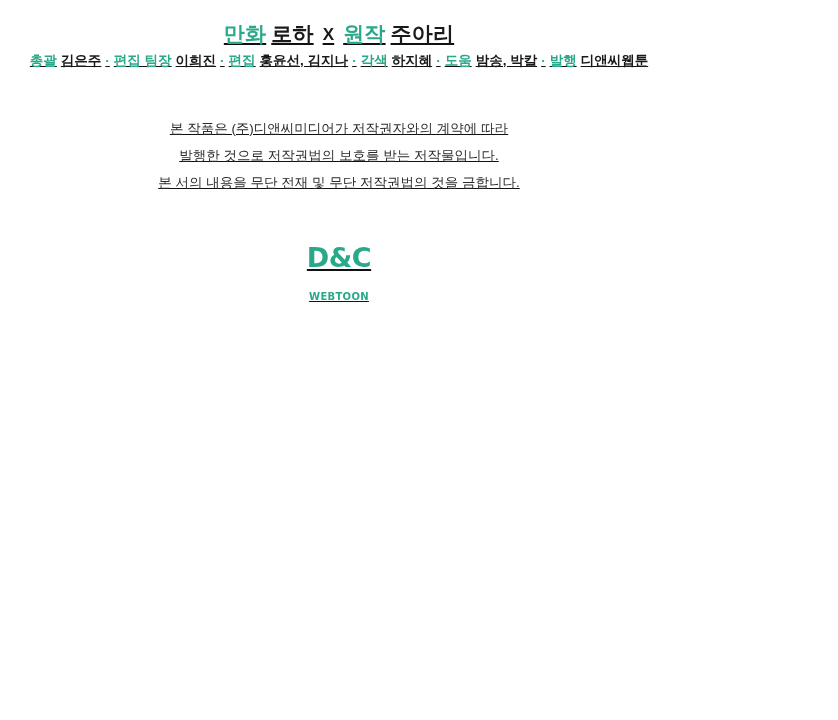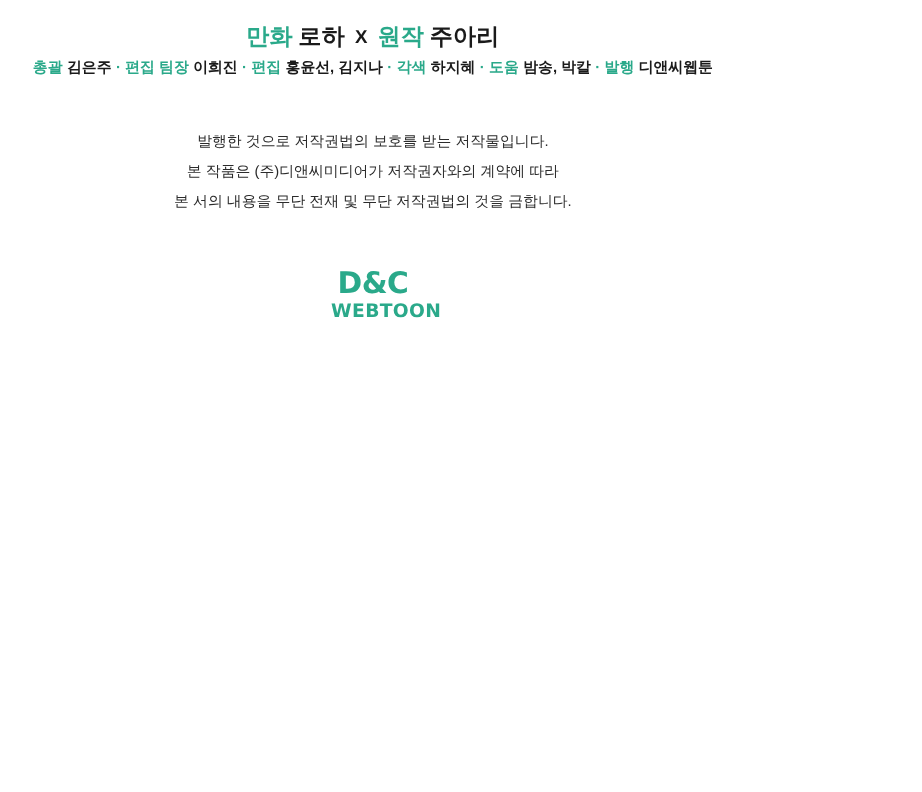--- a/index.html
+++ b/index.html
@@ -13,20 +13,21 @@
     font-family: "Liberation Sans", sans-serif;
     color: #111111;
     -webkit-font-smoothing: antialiased;
   }
   .page {
     position: relative;
     width: 678px;
     height: 720px;
     background: #ffffff;
     overflow: hidden;
+    text-decoration: underline;
   }
 
   
   .credits {
     padding-top: 18px;
     text-align: center;
   }
 
   .title-line {
     font-size: 21px;
@@ -100,23 +101,23 @@
     color: #2aa98a;
     line-height: 1;
   }
   .logo .dc {
     font-family: "DejaVu Sans", sans-serif;
     font-size: 27px;
     font-weight: 700;
     letter-spacing: -0.5px;
   }
   .logo .webtoon {
-    margin-top: 4px;
+    margin-top: 21px;
     font-family: "DejaVu Sans", sans-serif;
-    font-size: 17px;
+    font-size: 10px;
     font-weight: 700;
     letter-spacing: 0.3px;
   }
 </style>
 </head>
 <body>
 
 <div class="page">
 
   <div class="credits">
@@ -125,22 +126,22 @@
       <span class="label">만화</span><span class="sp"></span><span class="name">로하</span><span class="x">X</span><span class="label">원작</span><span class="sp"></span><span class="name">주아리</span>
     </div>
 
     <div class="staff-line">
       <span class="label">총괄</span><span class="sp"></span><span class="name">김은주</span><span class="dot">·</span><span class="label">편집 팀장</span><span class="sp"></span><span class="name">이희진</span><span class="dot">·</span><span class="label">편집</span><span class="sp"></span><span class="name">홍윤선, 김지나</span><span class="dot">·</span><span class="label">각색</span><span class="sp"></span><span class="name">하지혜</span><span class="dot">·</span><span class="label">도움</span><span class="sp"></span><span class="name">밤송, 박칼</span><span class="dot">·</span><span class="label">발행</span><span class="sp"></span><span class="name">디앤씨웹툰</span>
     </div>
 
   </div>
 
   <div class="copyright">
+    <div>본 작품은 (주)디앤씨미디어가 저작권자와의 계약에 따라</div>
     <div>발행한 것으로 저작권법의 보호를 받는 저작물입니다.</div>
-    <div>본 작품은 (주)디앤씨미디어가 저작권자와의 계약에 따라</div>
     <div>본 서의 내용을 무단 전재 및 무단 저작권법의 것을 금합니다.</div>
   </div>
 
   <div class="logo-wrap">
     <div class="logo">
       <div class="dc">D&amp;C</div>
       <div class="webtoon">WEBTOON</div>
     </div>
   </div>
 

